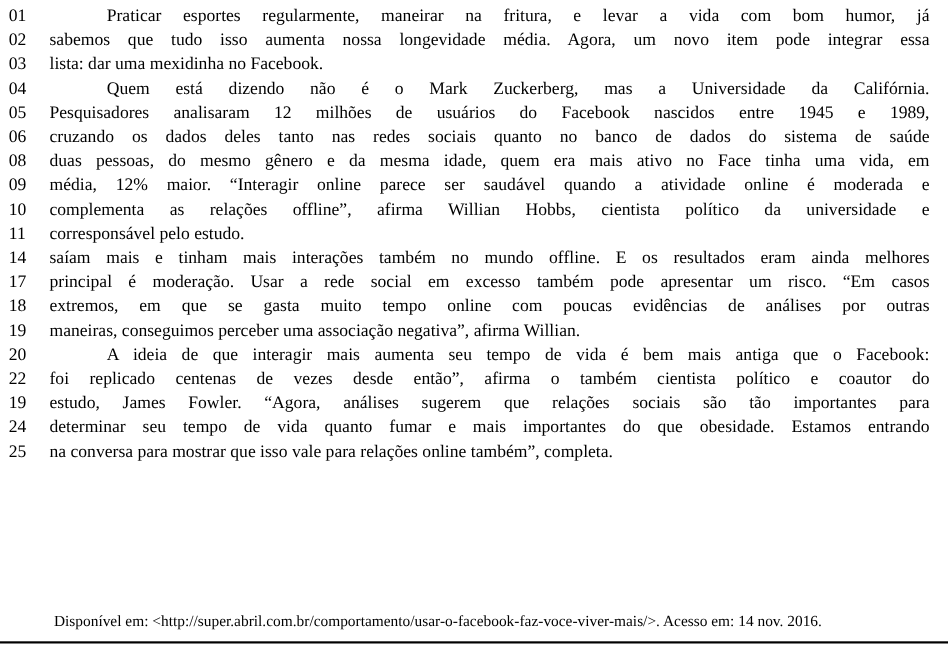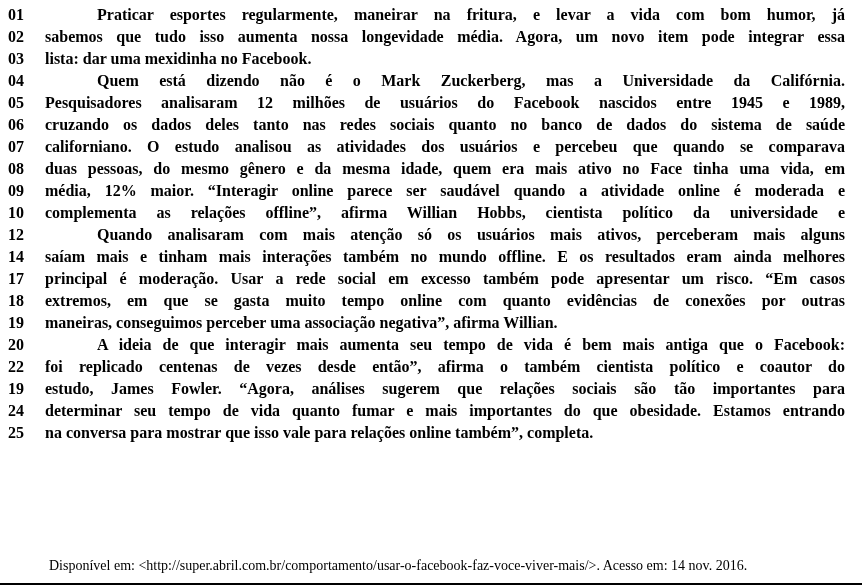--- a/index.html
+++ b/index.html
@@ -11,21 +11,20 @@
     position: relative;
     width: 862px;
     height: 587px;
     background: #ffffff;
     color: #000000;
     font-family: "Liberation Serif", "DejaVu Serif", serif;
     overflow: hidden;
   }
   .lines {
     padding-top: 4px;
-    font-weight: bold;
   }
   .line {
     display: flex;
     height: 22px;
     line-height: 22px;
     font-size: 16px;
   }
   .line .num {
     flex: 0 0 auto;
     width: 37px;
@@ -92,62 +91,58 @@
   <div class="line">
     <span class="num">05</span>
     <span class="txt">Pesquisadores analisaram 12 milhões de usuários do Facebook nascidos entre 1945 e 1989,</span>
   </div>
 
   <div class="line">
     <span class="num">06</span>
     <span class="txt">cruzando os dados deles tanto nas redes sociais quanto no banco de dados do sistema de saúde</span>
   </div>
 
-  <div class="line">
-    <span class="num">07</span>
-    <span class="txt">californiano. O estudo analisou as atividades dos usuários e percebeu que quando se comparava</span>
-  </div>
 
   <div class="line">
     <span class="num">08</span>
     <span class="txt">duas pessoas, do mesmo gênero e da mesma idade, quem era mais ativo no Face tinha uma vida, em</span>
   </div>
 
   <div class="line">
     <span class="num">09</span>
     <span class="txt">média, 12% maior. “Interagir online parece ser saudável quando a atividade online é moderada e</span>
   </div>
 
   <div class="line">
     <span class="num">10</span>
     <span class="txt">complementa as relações offline”, afirma Willian Hobbs, cientista político da universidade e</span>
   </div>
 
+  <div class="line para-end">
+    <span class="num">11</span>
+    <span class="txt">corresponsável pelo estudo.</span>
+  </div>
 
-  <div class="line para-start">
-    <span class="num">12</span>
-    <span class="txt">Quando analisaram com mais atenção só os usuários mais ativos, perceberam mais alguns</span>
-  </div>
 
 
   <div class="line">
     <span class="num">14</span>
     <span class="txt">saíam mais e tinham mais interações também no mundo offline. E os resultados eram ainda melhores</span>
   </div>
 
 
 
   <div class="line">
     <span class="num">17</span>
     <span class="txt">principal é moderação. Usar a rede social em excesso também pode apresentar um risco. “Em casos</span>
   </div>
 
   <div class="line">
     <span class="num">18</span>
-    <span class="txt">extremos, em que se gasta muito tempo online com quanto evidências de conexões por outras</span>
+    <span class="txt">extremos, em que se gasta muito tempo online com poucas evidências de análises por outras</span>
   </div>
 
   <div class="line para-end">
     <span class="num">19</span>
     <span class="txt">maneiras, conseguimos perceber uma associação negativa”, afirma Willian.</span>
   </div>
 
   <div class="line para-start">
     <span class="num">20</span>
     <span class="txt">A ideia de que interagir mais aumenta seu tempo de vida é bem mais antiga que o Facebook:</span>

